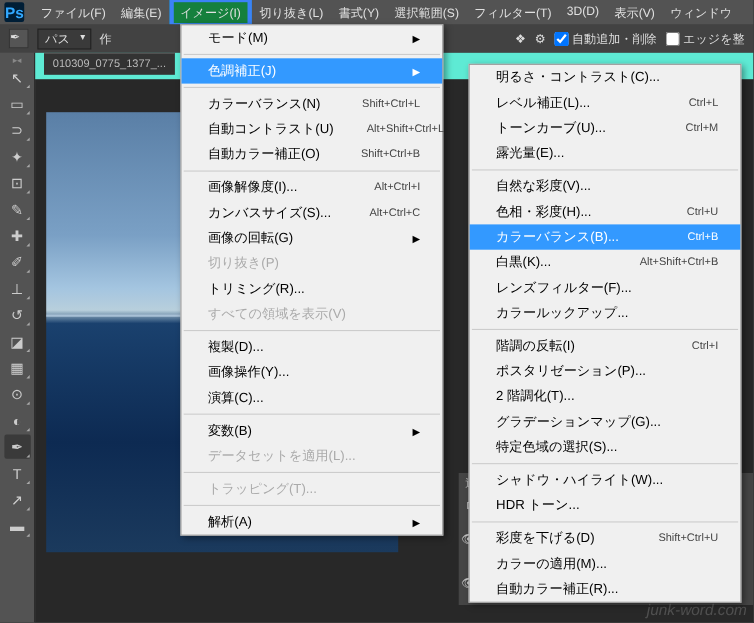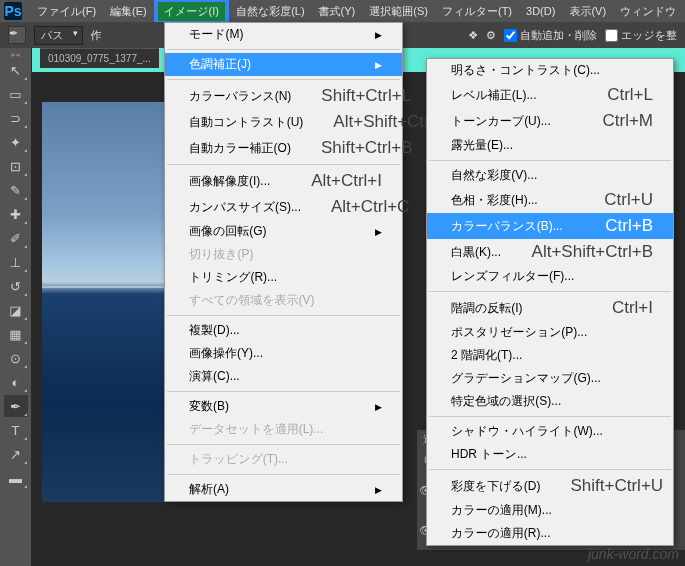--- a/index.html
+++ b/index.html
@@ -31,40 +31,40 @@
 .layer-thumb { width: 40px; height: 30px; background: linear-gradient(#6a8db0 40%, #123a60 50%); border: 1px solid #222; margin: 3px; }
 .layer-row { display: flex; align-items: center; gap: 6px; padding: 2px; }
 .eye { width: 14px; text-align: center; color: #ccc; font-size: 11px; }
 
 
 .dropdown { position: absolute; background: #f0f0f0; border: 1px solid #999; box-shadow: 2px 2px 6px rgba(0,0,0,0.4); font-size: 12px; color: #000; z-index: 100; }
 .dd-item { display: flex; justify-content: space-between; align-items: center; padding: 3px 20px 3px 24px; white-space: nowrap; gap: 30px; }
 .dd-item.hl { background: #3399ff; color: #fff; }
 .dd-item.disabled { color: #aaa; }
 .dd-item .arrow { font-size: 9px; }
-.dd-item .shortcut { color: #444; font-size: 17px; }
+.dd-item .shortcut { color: #444; font-size: 10px; }
 .dd-item.hl .shortcut { color: #fff; }
 .dd-sep { height: 1px; background: #ccc; margin: 3px 2px; }
 
 .dd-image { left: 164px; top: 22px; width: 239px; }
 .dd-adjust { left: 426px; top: 58px; width: 248px; }
 
 .watermark { position: absolute; right: 6px; bottom: 4px; font-size: 14px; color: rgba(200,200,200,0.25); font-style: italic; }
 </style>
 </head>
 <body>
 
 <div class="app">
 
   <div class="menubar">
     <div class="ps-logo">Ps</div>
     <div class="menu-item">ファイル(F)</div>
     <div class="menu-item">編集(E)</div>
     <div class="menu-item active">イメージ(I)</div>
-    <div class="menu-item">自然な彩度(L)</div>
+    <div class="menu-item">切り抜き(L)</div>
     <div class="menu-item">書式(Y)</div>
     <div class="menu-item">選択範囲(S)</div>
     <div class="menu-item">フィルター(T)</div>
     <div class="menu-item">3D(D)</div>
     <div class="menu-item">表示(V)</div>
     <div class="menu-item">ウィンドウ</div>
   </div>
 
   <div class="optbar">
     <div class="opt-btn">✒</div>
@@ -240,20 +240,23 @@
         <span>カラーバランス(B)...</span>
         <span class="shortcut">Ctrl+B</span>
       </div>
     <div class="dd-item">
         <span>白黒(K)...</span>
         <span class="shortcut">Alt+Shift+Ctrl+B</span>
       </div>
     <div class="dd-item">
         <span>レンズフィルター(F)...</span>
       </div>
+    <div class="dd-item">
+        <span>カラールックアップ...</span>
+      </div>
     <div class="dd-sep"></div>
     <div class="dd-item">
         <span>階調の反転(I)</span>
         <span class="shortcut">Ctrl+I</span>
       </div>
     <div class="dd-item">
         <span>ポスタリゼーション(P)...</span>
       </div>
     <div class="dd-item">
         <span>2 階調化(T)...</span>
@@ -273,19 +276,19 @@
       </div>
     <div class="dd-sep"></div>
     <div class="dd-item">
         <span>彩度を下げる(D)</span>
         <span class="shortcut">Shift+Ctrl+U</span>
       </div>
     <div class="dd-item">
         <span>カラーの適用(M)...</span>
       </div>
     <div class="dd-item">
-        <span>カラーの適用(R)...</span>
+        <span>自動カラー補正(R)...</span>
       </div>
 
   </div>
 
   <div class="watermark">junk-word.com</div>
 </div>
 
 </body></html>

